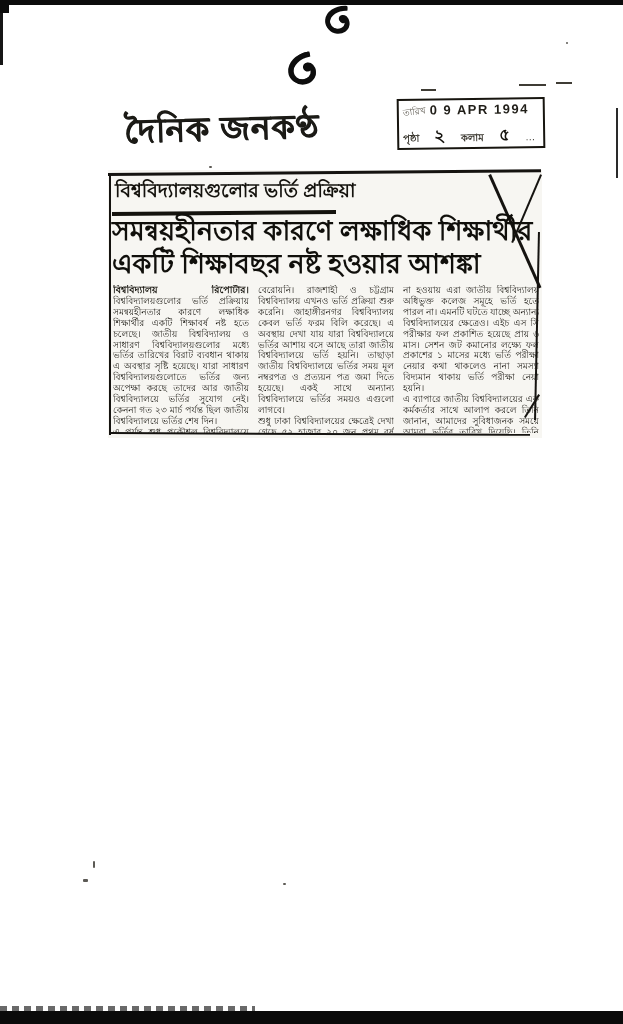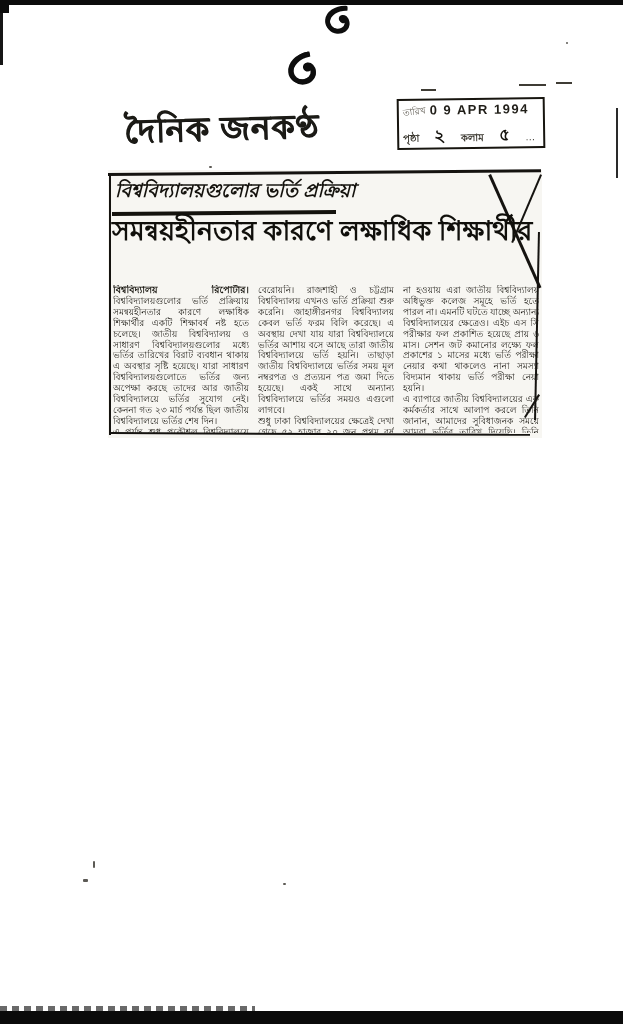--- a/index.html
+++ b/index.html
@@ -74,21 +74,20 @@
   .clip-edge-bottom { left:2px; top:262px; width:420px; height:2px; background:#151310; transform:rotate(0.25deg); transform-origin:0 0; }
   .clip-edge-right  { left:428px; top:62px; width:2px; height:188px; background:#151310; transform:rotate(1.2deg); }
   .fold-a { left:383px; top:4px; width:124px; height:2.5px; background:#151310; transform:rotate(66deg); transform-origin:0 0; }
   .fold-b { left:434px; top:5px; width:74px; height:2px; background:#151310; transform:rotate(113deg); transform-origin:0 0; }
   .corner-tick { left:416px; top:247px; width:27px; height:2px; background:#151310; transform:rotate(-58deg); transform-origin:0 0; }
 
   .kicker {
     left:7px; top:6px; width:300px;
     font-size:19px; font-weight:bold; white-space:nowrap;
     color:#14120d;
-    font-style:italic;
   }
   .kicker-rule { left:4px; top:41px; width:224px; height:3.5px; background:#14120d; transform:rotate(-0.5deg); }
   .headline {
     left:4px; top:45px; width:432px;
     font-size:27px; line-height:33px; font-weight:bold;
     color:#100f0b; white-space:nowrap;
   }
   .cols {
     left:5px; top:115px; width:426px; height:148px;
     display:flex; gap:9px;justify-content:flex-end;
@@ -141,20 +140,21 @@
   <div class="abs clip-edge-right"></div>
   <div class="abs fold-a"></div>
   <div class="abs fold-b"></div>
   <div class="abs corner-tick"></div>
 
   <div class="abs kicker">বিশ্ববিদ্যালয়গুলোর ভর্তি প্রক্রিয়া</div>
   <div class="abs kicker-rule"></div>
 
   <div class="abs headline">
     <div>সমন্বয়হীনতার কারণে লক্ষাধিক শিক্ষার্থীর</div>
+    <div>একটি শিক্ষাবছর নষ্ট হওয়ার আশঙ্কা</div>
   </div>
 
   <div class="abs cols">
     <div class="col">
       <p class="byline">বিশ্ববিদ্যালয় রিপোর্টার।</p>
       <p>বিশ্ববিদ্যালয়গুলোর ভর্তি প্রক্রিয়ায় সমন্বয়হীনতার কারণে লক্ষাধিক শিক্ষার্থীর একটি শিক্ষাবর্ষ নষ্ট হতে চলেছে। জাতীয় বিশ্ববিদ্যালয় ও সাধারণ বিশ্ববিদ্যালয়গুলোর মধ্যে ভর্তির তারিখের বিরাট ব্যবধান থাকায় এ অবস্থার সৃষ্টি হয়েছে। যারা সাধারণ বিশ্ববিদ্যালয়গুলোতে ভর্তির জন্য অপেক্ষা করছে তাদের আর জাতীয় বিশ্ববিদ্যালয়ে ভর্তির সুযোগ নেই। কেননা গত ২৩ মার্চ পর্যন্ত ছিল জাতীয় বিশ্ববিদ্যালয়ে ভর্তির শেষ দিন।</p>
       <p>এ পর্যন্ত শুধু প্রকৌশল বিশ্ববিদ্যালয়ে ভর্তি শেষ হয়েছে। ঢাকা বিশ্ববিদ্যালয়ে ভর্তি পরীক্ষা নেয়া হলেও সব ইউনিটের ফল</p>
     </div>
     <div class="col">
       <p>বেরোয়নি। রাজশাহী ও চট্টগ্রাম বিশ্ববিদ্যালয় এখনও ভর্তি প্রক্রিয়া শুরু করেনি। জাহাঙ্গীরনগর বিশ্ববিদ্যালয় কেবল ভর্তি ফরম বিলি করেছে। এ অবস্থায় দেখা যায় যারা বিশ্ববিদ্যালয়ে ভর্তির আশায় বসে আছে তারা জাতীয় বিশ্ববিদ্যালয়ে ভর্তি হয়নি। তাছাড়া জাতীয় বিশ্ববিদ্যালয়ে ভর্তির সময় মূল নম্বরপত্র ও প্রত্যয়ন পত্র জমা দিতে হয়েছে। একই সাথে অন্যান্য বিশ্ববিদ্যালয়ে ভর্তির সময়ও এগুলো লাগবে।</p>

